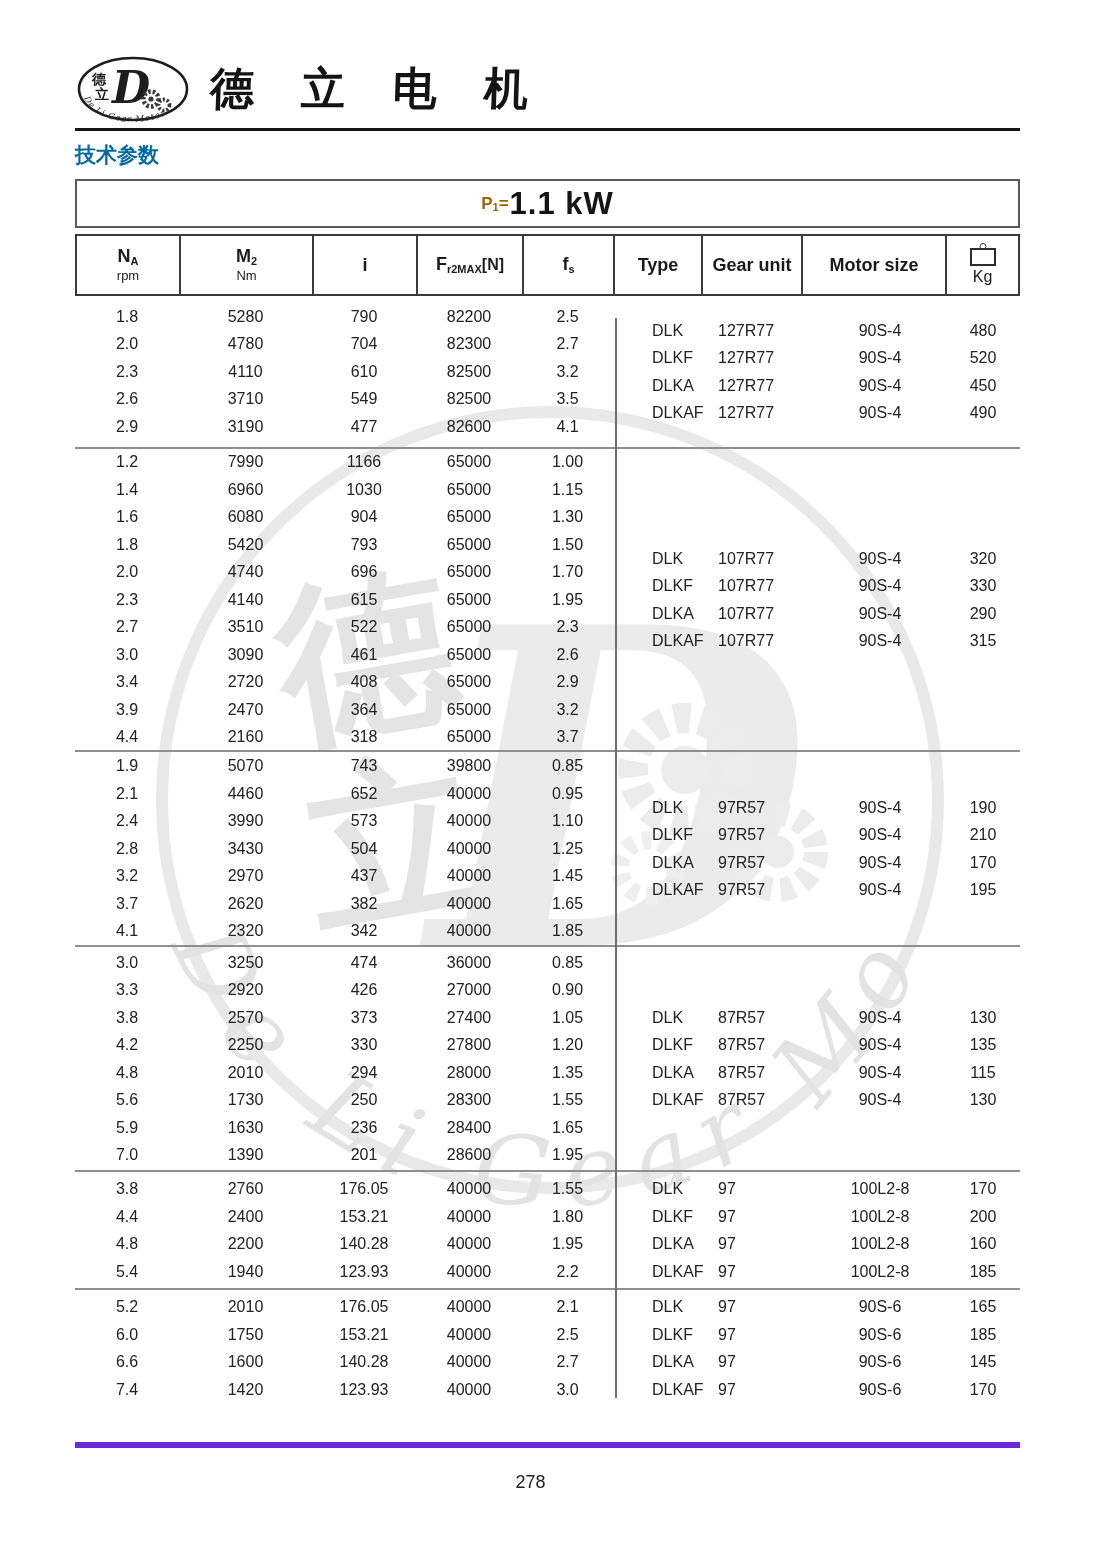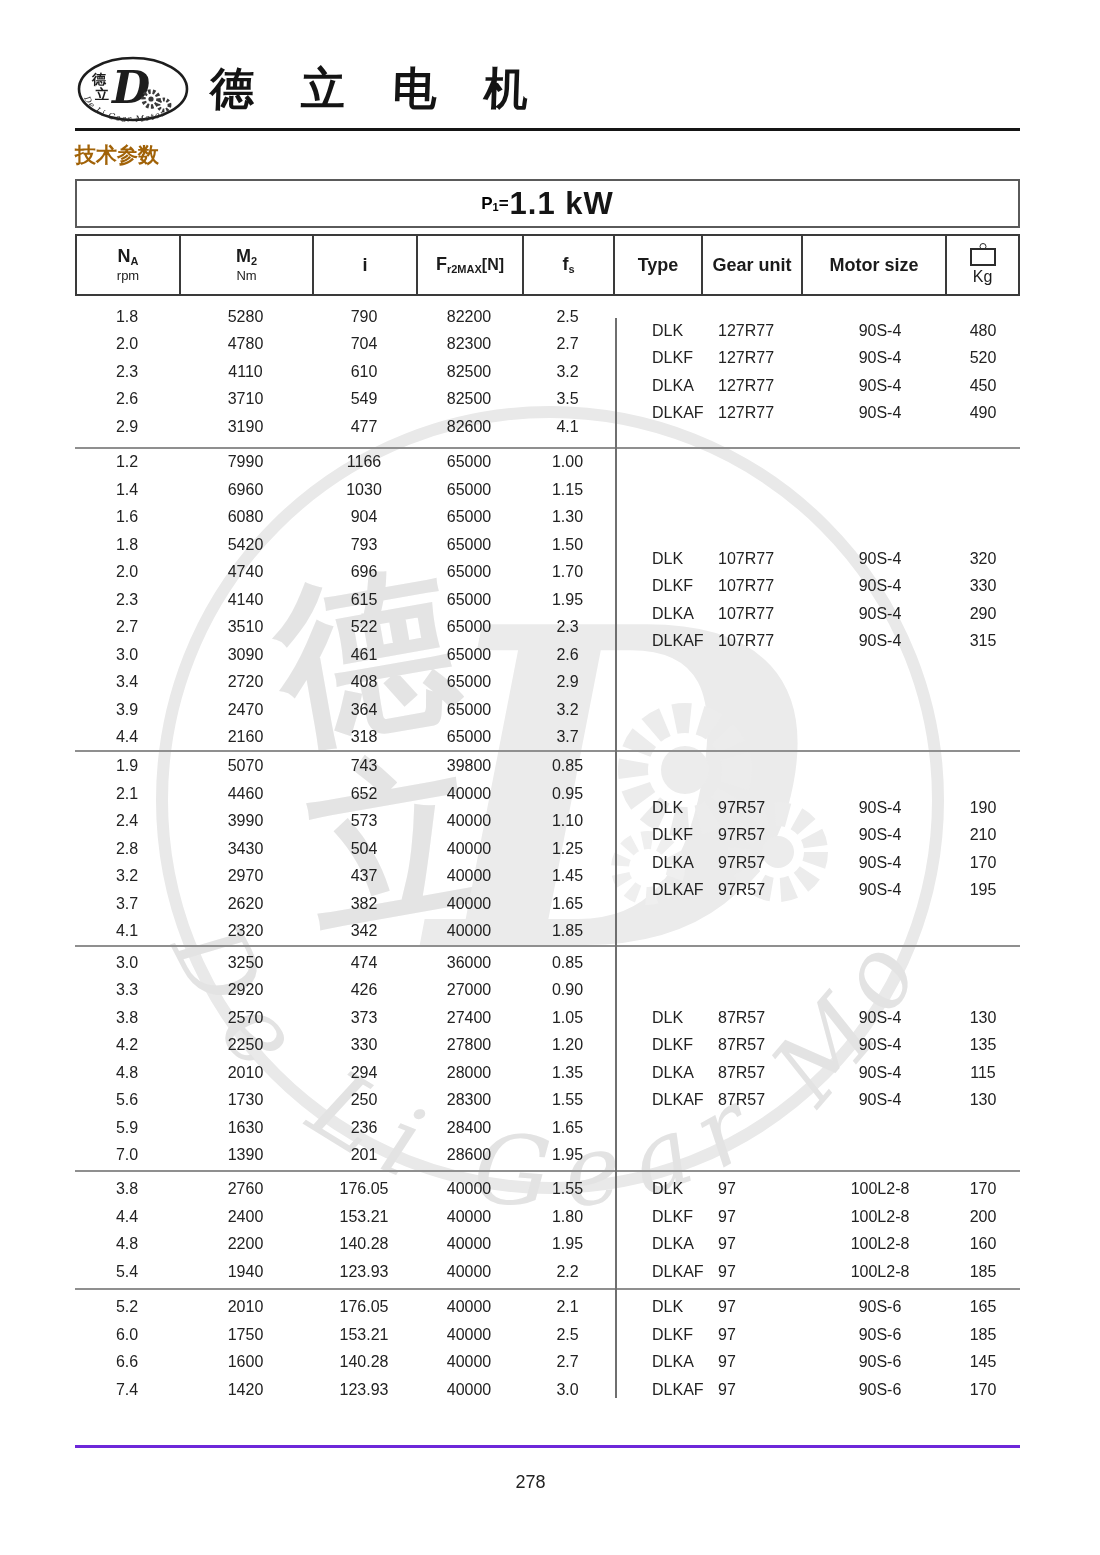--- a/index.html
+++ b/index.html
@@ -18,28 +18,28 @@
   .logo-block { position:absolute; top:54px; left:75px; width:116px; height:72px; }
   .brand-name {
     position:absolute; top:60px; left:210px;
     font-family:"DejaVu Serif", serif; font-weight:bold;
     font-size:44px; letter-spacing:16px; color:#141414;
     transform:scaleY(1.02) skewX(-2deg);
   }
   .top-rule { position:absolute; top:128px; left:75px; width:945px; height:3px; background:#151515; }
 
   .subheader { position:absolute; top:141px; left:75px; width:945px; height:30px; }
-  .subheader .cn { position:absolute; left:0; top:0; font-size:21px; font-weight:bold; color:#a16207; }
+  .subheader .cn { position:absolute; left:0; top:0; font-size:21px; font-weight:bold; color:#0369a1; }
   .subheader .en { position:absolute; left:0; right:0; top:2px; text-align:center; font-size:20px; font-weight:bold; color:#111; transform:translateX(30px); }
 
   .title-box {
     position:absolute; top:179px; left:75px; width:945px; height:49px;
     border:2px solid #5a5a5a; display:flex; align-items:center; justify-content:center;
   }
-  .title-box .p-small { font-size:17px; font-weight:bold; color:#000000; }
+  .title-box .p-small { font-size:17px; font-weight:bold; color:#a16207; }
   .title-box .p-sub { font-size:11px; font-weight:bold; vertical-align:-2px; }
   .title-box .p-big { font-size:31px; font-weight:bold; letter-spacing:1px; color:#151515; margin-left:1px; }
 
   
   .thead {
     position:absolute; top:234px; left:75px; width:945px; height:62px;
     display:grid; grid-template-columns:104px 133px 104px 106px 91px 88px 100px 144px 1fr;
     border:2px solid #3a3a3a; background:transparent;
   }
   .th {
@@ -59,21 +59,21 @@
 
   
   .tbody { position:absolute; top:296px; left:75px; width:945px; }
   .v-divider { position:absolute; top:22px; left:540px; width:2px; height:1080px; background:#6f6f6f; }
   .section { display:flex; border-bottom:2px solid #8f8f8f; }
   .sec-0 { height:153px; }
   .sec-1 { height:303px; }
   .sec-2 { height:195px; }
   .sec-3 { height:225px; }
   .sec-4 { height:118px; }
-  .sec-5 { height:158px; border-bottom:3px solid #6d28d9; }
+  .sec-5 { height:158px; border-bottom:6px solid #6d28d9; }
   .sec-left  { width:541px; display:flex; flex-direction:column; justify-content:center; }
   .sec-right { flex:1; display:flex; flex-direction:column; justify-content:center; }
   .sec-5 .sec-left, .sec-5 .sec-right { justify-content:flex-start; padding-top:3px; }
   .data-row { display:grid; grid-template-columns:104px 133px 104px 106px 91px; line-height:27.5px; }
   .data-cell { text-align:center; font-size:16px; color:#222; }
   .type-row { display:flex; padding-left:36px; line-height:27.5px; }
   .type-cell { font-size:16px; color:#222; }
   .tcol0 { width:66px;  text-align:left;   }
   .tcol1 { width:90px;  text-align:left;   }
   .tcol2 { width:144px; text-align:center; }

